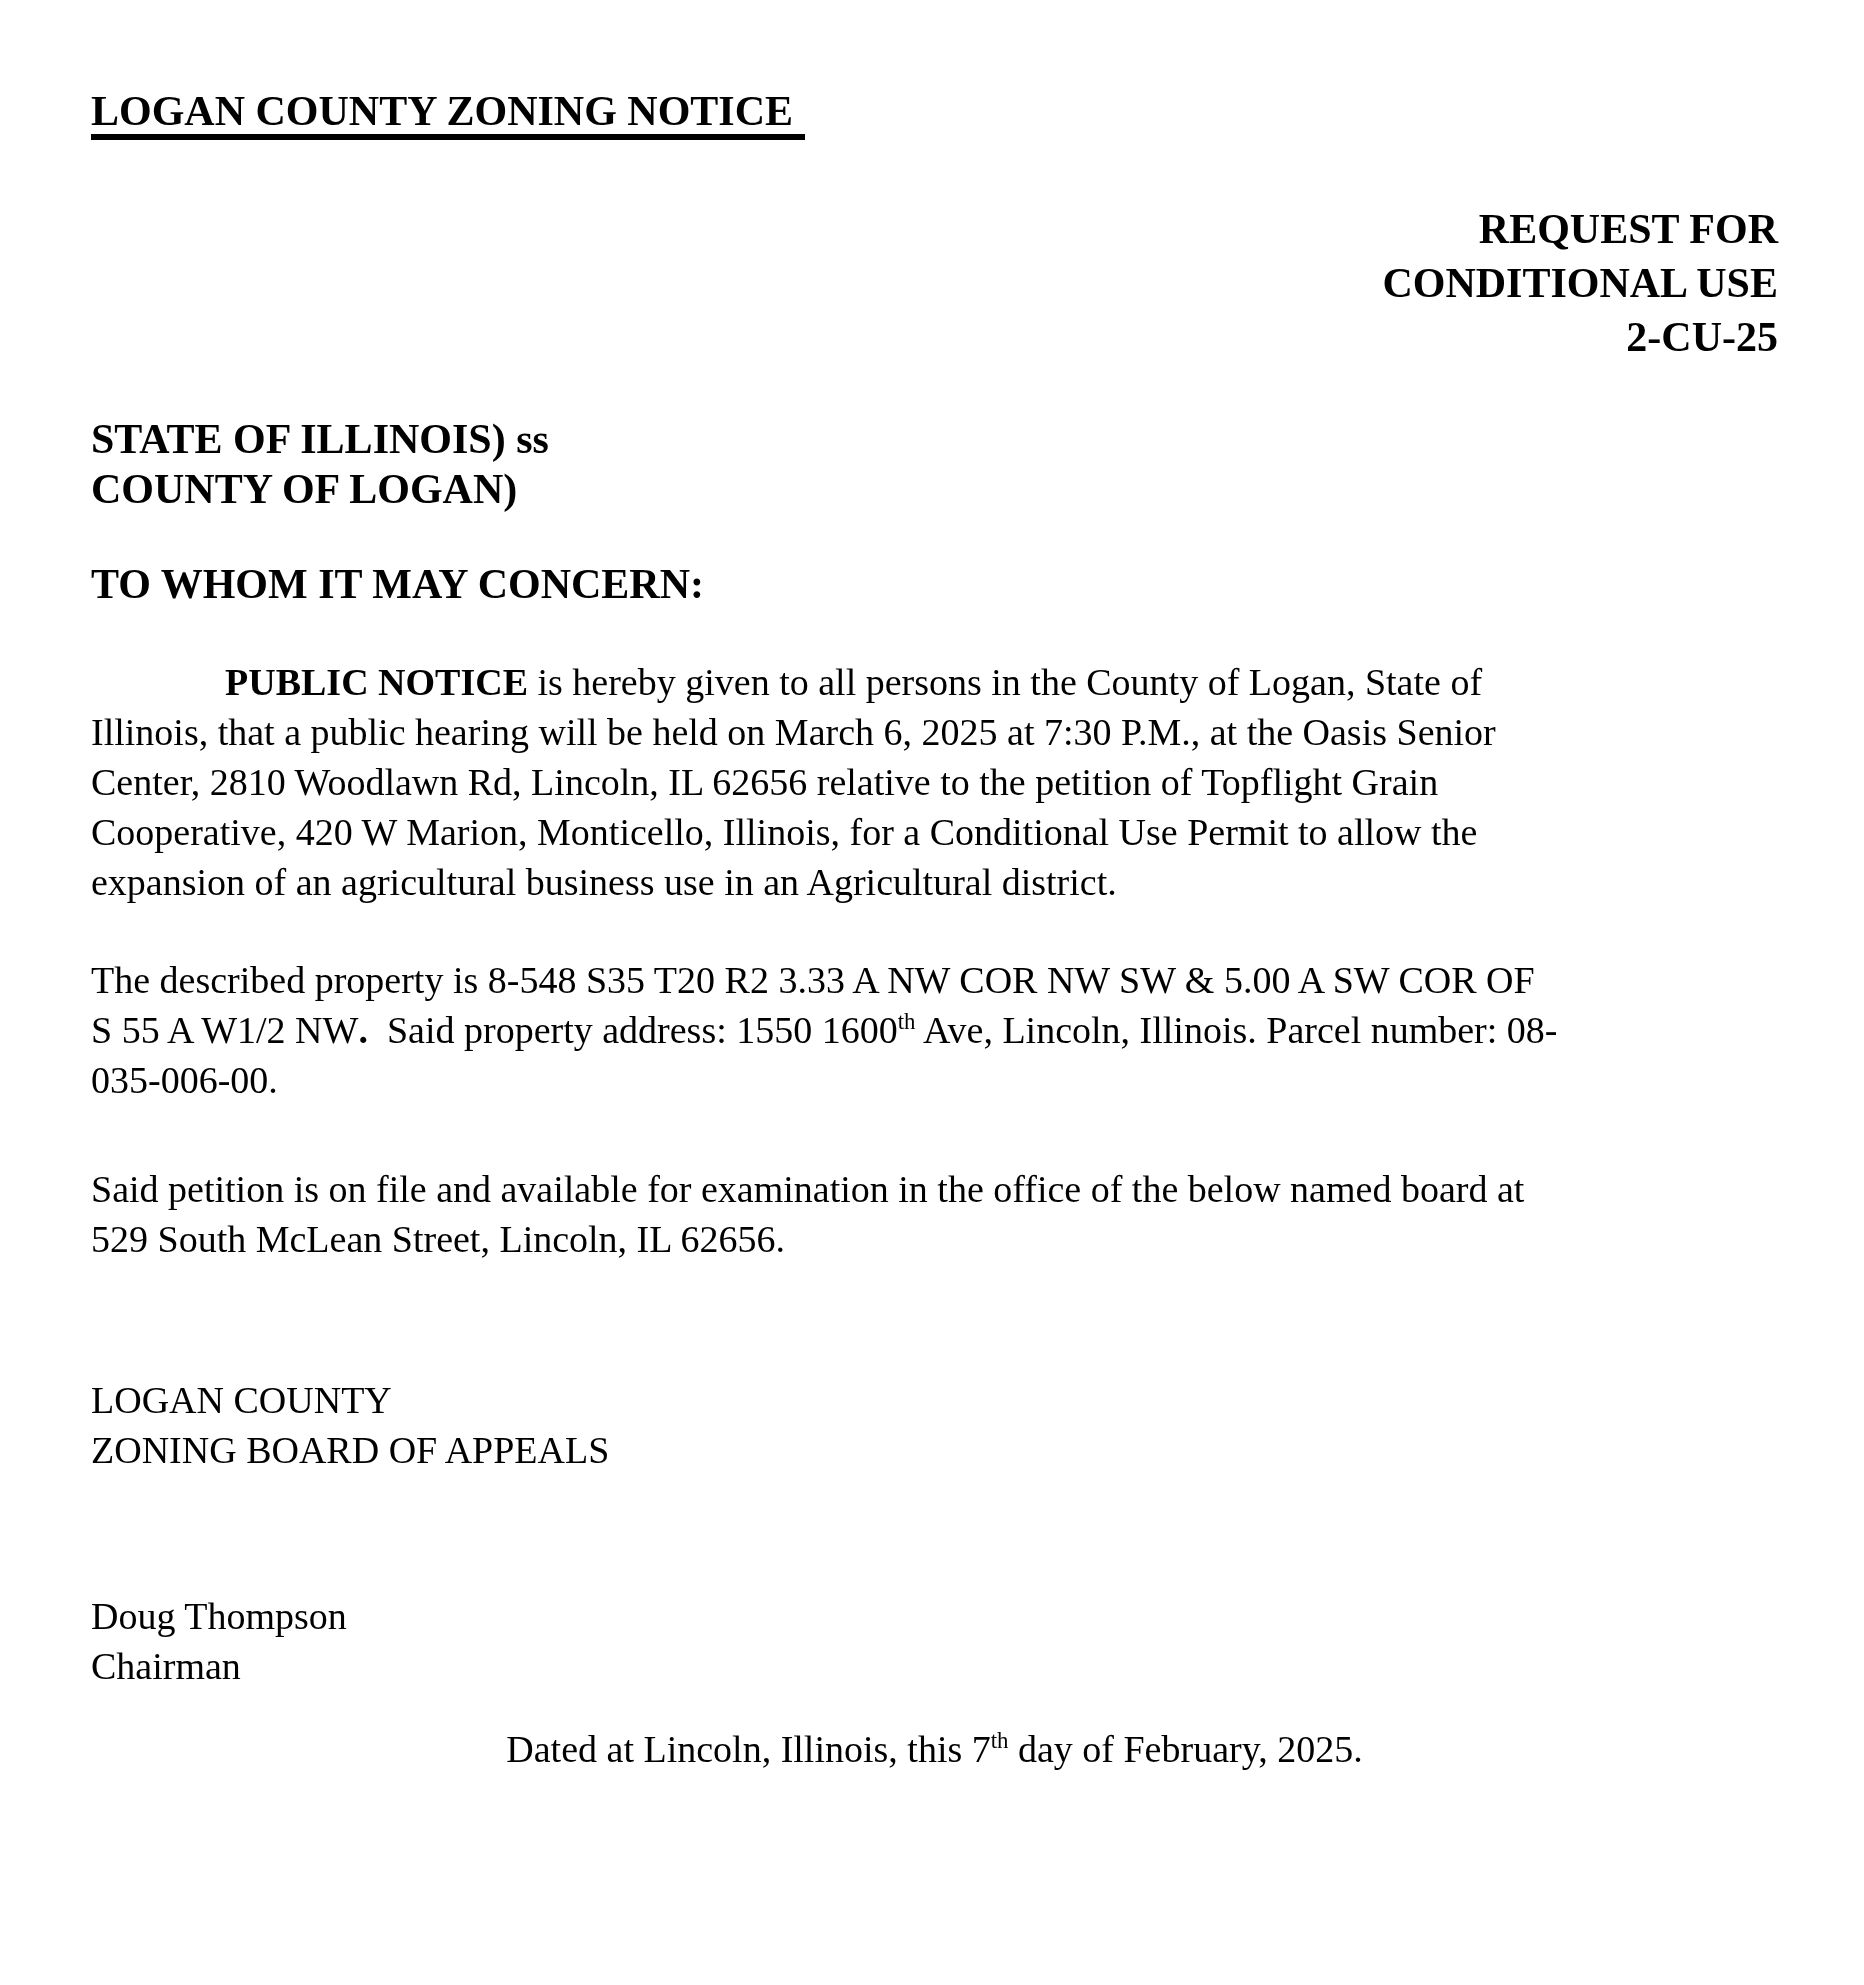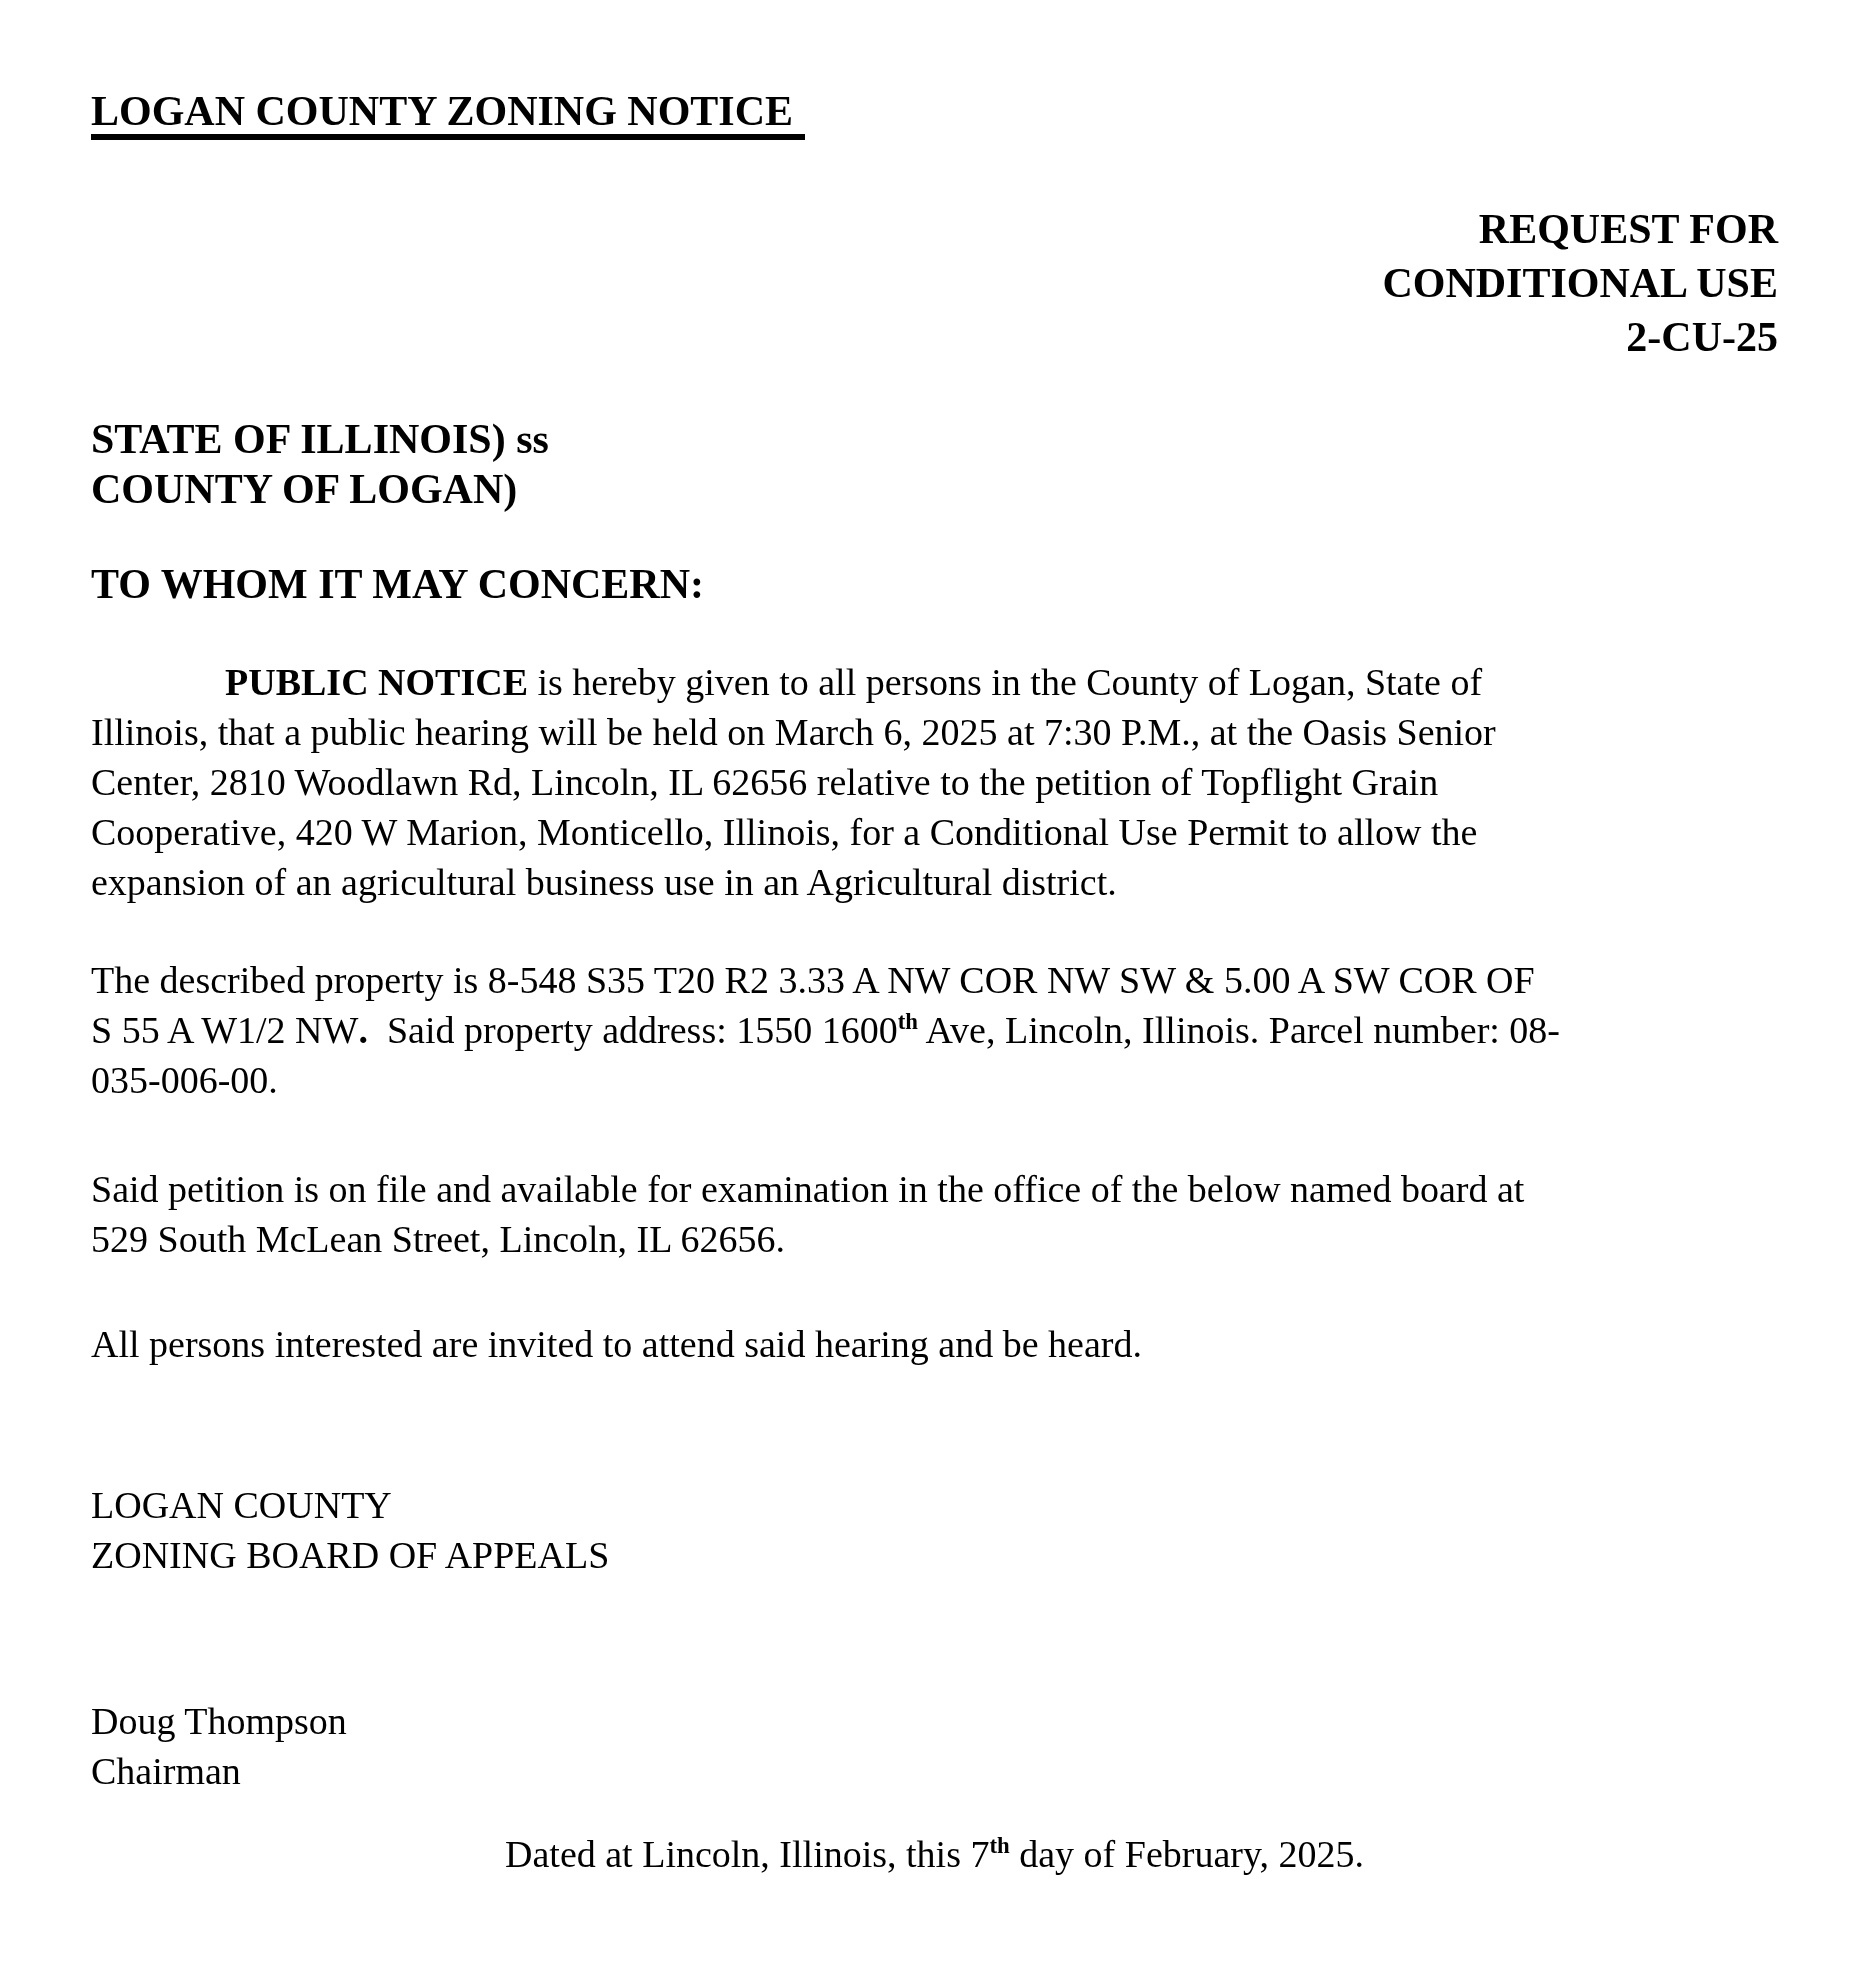--- a/index.html
+++ b/index.html
@@ -37,21 +37,21 @@
   .para { margin-top: 48px; }
   .para .line { min-height: 50px; }
   .para-public-notice .line:first-child { text-indent: 134px; }
   .para-property { margin-top: 48px; }
   .para-petition { margin-top: 59px; }
   .para-invitation { margin-top: 55px; }
   .board-block { margin-top: 111px; }
   .sig-block { margin-top: 116px; }
   .dated-block { margin-top: 33px; text-align: center; }
   .b { font-weight: bold; }
-  sup { font-size: 0.6em; line-height: 0; vertical-align: super; font-weight: bold; }
+  sup { font-size: 0.6em; line-height: 0; vertical-align: super; }
 </style>
 </head>
 <body>
 
 <div class="page">
 
   <h1 class="doc-title">
     <span class="title-underline">LOGAN COUNTY ZONING NOTICE</span>
   </h1>
 
@@ -80,23 +80,20 @@
       <div class="line"><span>The described property is 8-548 S35 T20 R2 3.33 A NW COR NW SW &amp; 5.00 A SW COR OF</span></div>
       <div class="line"><span>S 55 A W1/2 NW</span><span class="b">.</span><span>&nbsp; Said property address: 1550 1600</span><sup>th</sup><span> Ave, Lincoln, Illinois. Parcel number: 08-</span></div>
       <div class="line"><span>035-006-00.</span></div>
     </div>
 
   <div class="para para-petition">
       <div class="line"><span>Said petition is on file and available for examination in the office of the below named board at</span></div>
       <div class="line"><span>529 South McLean Street, Lincoln, IL 62656.</span></div>
     </div>
 
-  <div class="para para-invitation">
-      <div class="line"><span>All persons interested are invited to attend said hearing and be heard.</span></div>
-    </div>
 
   <div class="board-block">
     <div class="line">LOGAN COUNTY</div>
     <div class="line">ZONING BOARD OF APPEALS</div>
   </div>
 
   <div class="sig-block">
     <div class="line">Doug Thompson</div>
     <div class="line">Chairman</div>
   </div>

